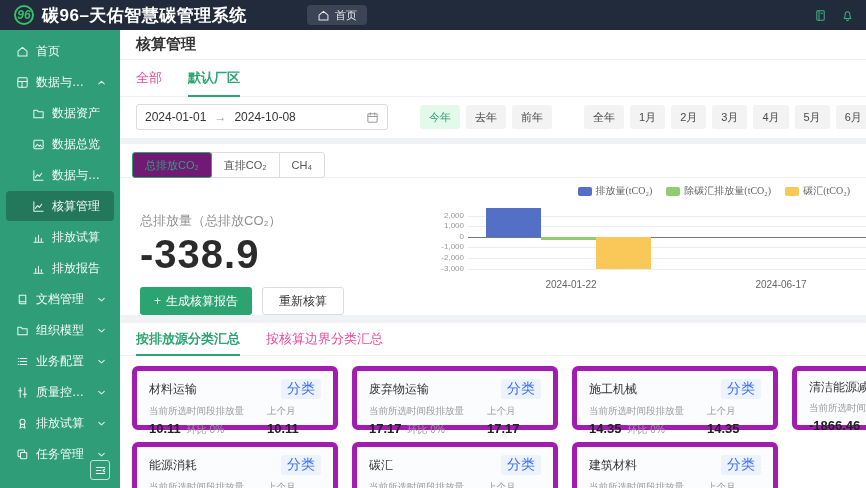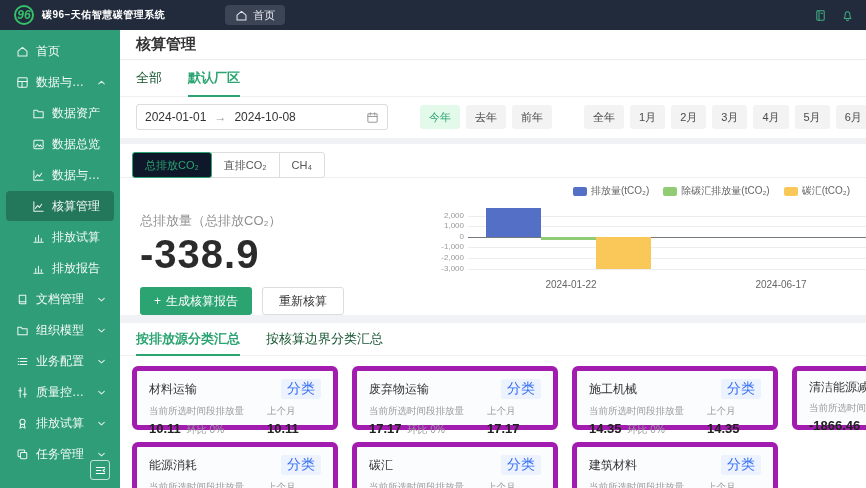--- a/index.html
+++ b/index.html
@@ -20,21 +20,21 @@
     background:#222b3b; display:flex; align-items:center;
     padding:0 10px; color:#fff;
   }
   .logo-circle {
     width:20px; height:20px; border-radius:50%;
     border:2px solid #35c06a; color:#35c06a;
     display:flex; align-items:center; justify-content:center;
     font-size:12px; font-weight:bold; font-style:italic;
     margin:0 8px 0 4px; flex:none;
   }
-  .app-title { font-size:10px; font-weight:bold; letter-spacing:.5px;text-align:center; }
+  .app-title { font-size:17px; font-weight:bold; letter-spacing:.5px;text-align:center; }
   .home-pill {
     margin-left:60px; background:#3c4556; border-radius:4px;
     height:20px; padding:0 10px; display:flex; align-items:center; gap:5px;
     font-size:11px; color:#e8eaee; cursor:pointer;
   }
   .topbar-right { margin-left:auto; display:flex; align-items:center; gap:14px; padding-right:2px; }
   .topbar-right .icn { color:#3fae85; }
 
   
   .sidebar {
@@ -58,21 +58,21 @@
   }
 
   
   .main { position:absolute; top:30px; left:120px; width:746px; height:458px; overflow:hidden; }
   .block { background:#fff; width:746px; }
 
   .page-title-row { height:30px; padding:0 16px; display:flex; align-items:center; border-bottom:1px solid #ededed; }
   .page-title { font-size:15px; font-weight:bold; color:#333; }
 
   .tabs-row { display:flex; gap:26px; padding:0 16px; height:37px; border-bottom:1px solid #f0f0f0; }
-  .tab { display:flex; align-items:center; font-size:13px; color:#14532d; cursor:pointer; position:relative; }
+  .tab { display:flex; align-items:center; font-size:13px; color:#ec4899; cursor:pointer; position:relative; }
   .tab.active { color:#2ba471; font-weight:bold; }
   .tab.active:after { content:""; position:absolute; left:0; right:0; bottom:-1px; height:2px; background:#2ba471; }
 
   .filter-row {
     display:flex; align-items:center; gap:24px;
     padding:7px 0 8px 16px; white-space:nowrap; overflow:hidden; width:746px;
   }
   .date-range {
     width:252px; height:26px; border:1px solid #dcdcdc; border-radius:3px;
     display:flex; align-items:center; padding:0 8px; gap:8px; flex:none;
@@ -89,23 +89,23 @@
   .gap-l { margin-left:8px; }
 
   .gas-row { display:flex; padding:8px 0 0 12px; height:34px; border-bottom:1px solid #f0f0f0; }
   .seg {
     height:26px; padding:0 12px; background:#fff; border:1px solid #dcdcdc;
     display:inline-flex; align-items:center; font-size:11px; color:#555; cursor:pointer;
     margin-left:-1px;
   }
   .seg:first-child { margin-left:0; border-radius:3px 0 0 3px; }
   .seg:last-child { border-radius:0 3px 3px 0; }
-  .seg.active { border-color:#2ba471; color:#2ba471; background:#0f172a; position:relative; z-index:1; border-radius:3px; }
-
-  .legend-row { display:flex; justify-content:flex-end; gap:14px; padding:6px 16px 0 2px; height:20px; }
+  .seg.active { border-color:#2ba471; color:#2ba471; background:#701a75; position:relative; z-index:1; border-radius:3px; }
+
+  .legend-row { display:flex; justify-content:flex-end; gap:14px; padding:6px 16px 0 2px; height:20px;font-family:Liberation Serif, serif; }
   .legend-item { display:flex; align-items:center; gap:4px; font-size:10px; color:#666; cursor:pointer; }
   .legend-sq { width:14px; height:9px; border-radius:2px; }
 
   .chart-area { display:flex; }
   .kpi-col { width:310px; flex:none; padding:6px 0 0 20px; }
   .kpi-label { font-size:13px; color:#8f8f8f; margin-top:8px; }
   .kpi-value { font-size:40px; font-weight:600; color:#2b2b2b; margin-top:2px; letter-spacing:1px; }
   .kpi-btns { display:flex; gap:10px; margin-top:10px; }
   .btn-primary {
     background:#2ba471; color:#fff; border:none; border-radius:3px;

